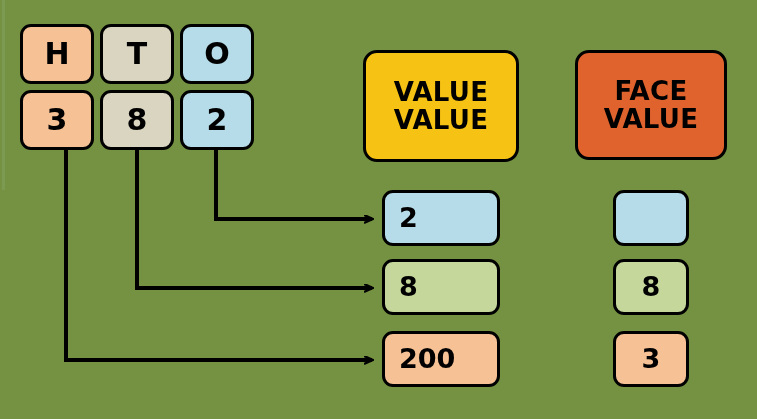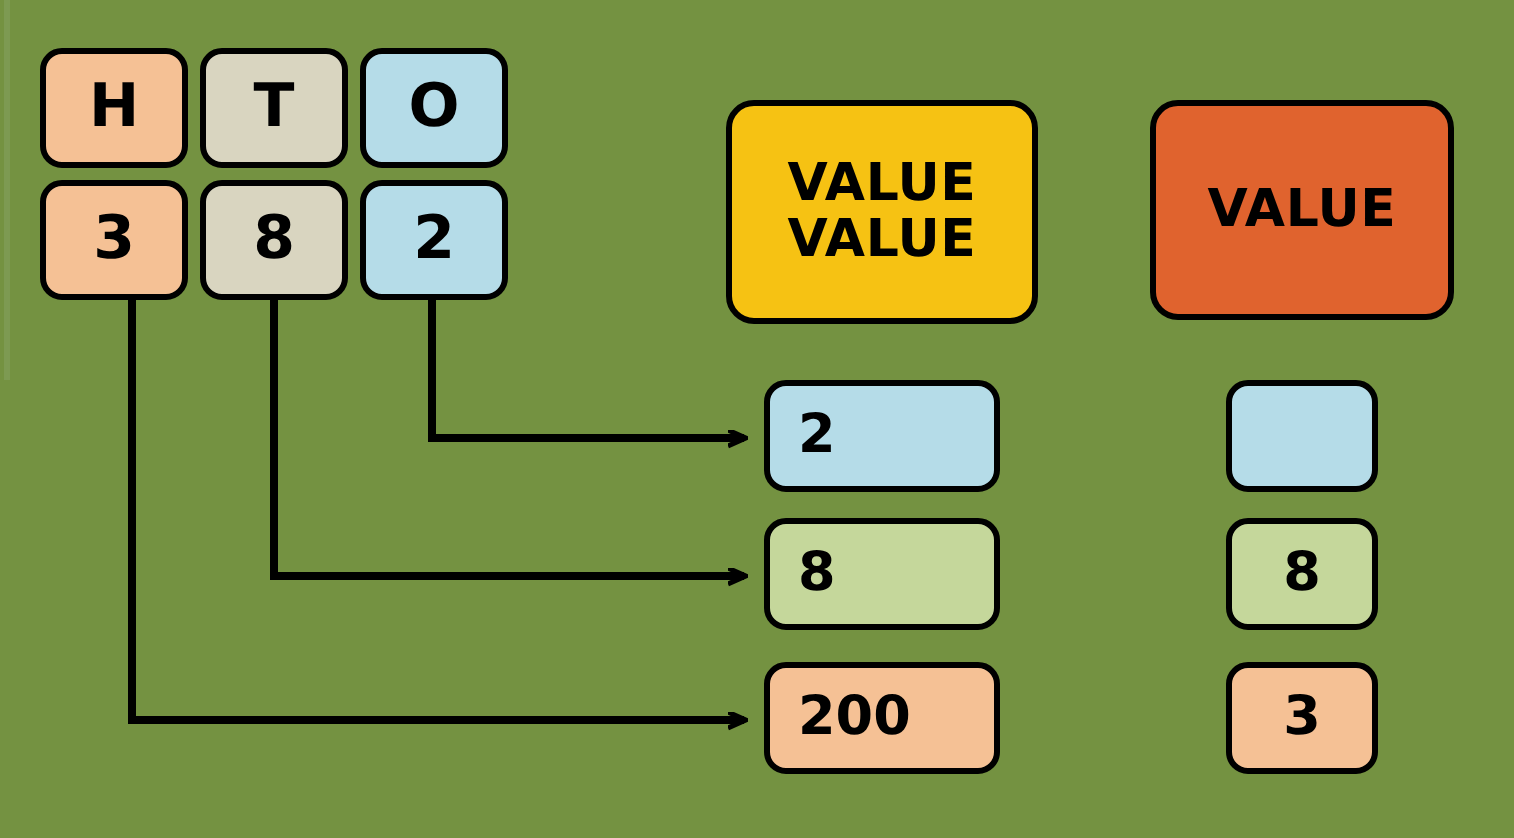--- a/index.html
+++ b/index.html
@@ -106,20 +106,21 @@
   <div class="box tile" style="left:20px;  top:90px; background:#f5c195;">3</div>
   <div class="box tile" style="left:100px; top:90px; background:#d9d5c0;">8</div>
   <div class="box tile" style="left:180px; top:90px; background:#b5dce8;">2</div>
 
   <div class="box label-box" style="left:363px; top:50px; width:156px; height:112px; background:#f6c213;">
     <span class="line">VALUE</span>
     <span class="line">VALUE</span>
   </div>
 
   <div class="box label-box" style="left:575px; top:50px; width:152px; height:110px; background:#e0632e;">
+    <span class="line">FACE</span>
     <span class="line">VALUE</span>
   </div>
 
   <div class="box pv-box" style="left:382px; top:190px; background:#b5dce8;">2</div>
   <div class="box pv-box" style="left:382px; top:259px; background:#c5d79b;">8</div>
   <div class="box pv-box" style="left:382px; top:331px; background:#f5c195;">200</div>
 
   <div class="box fv-box" style="left:613px; top:190px; background:#b5dce8;"></div>
   <div class="box fv-box" style="left:613px; top:259px; background:#c5d79b;">8</div>
   <div class="box fv-box" style="left:613px; top:331px; background:#f5c195;">3</div>

